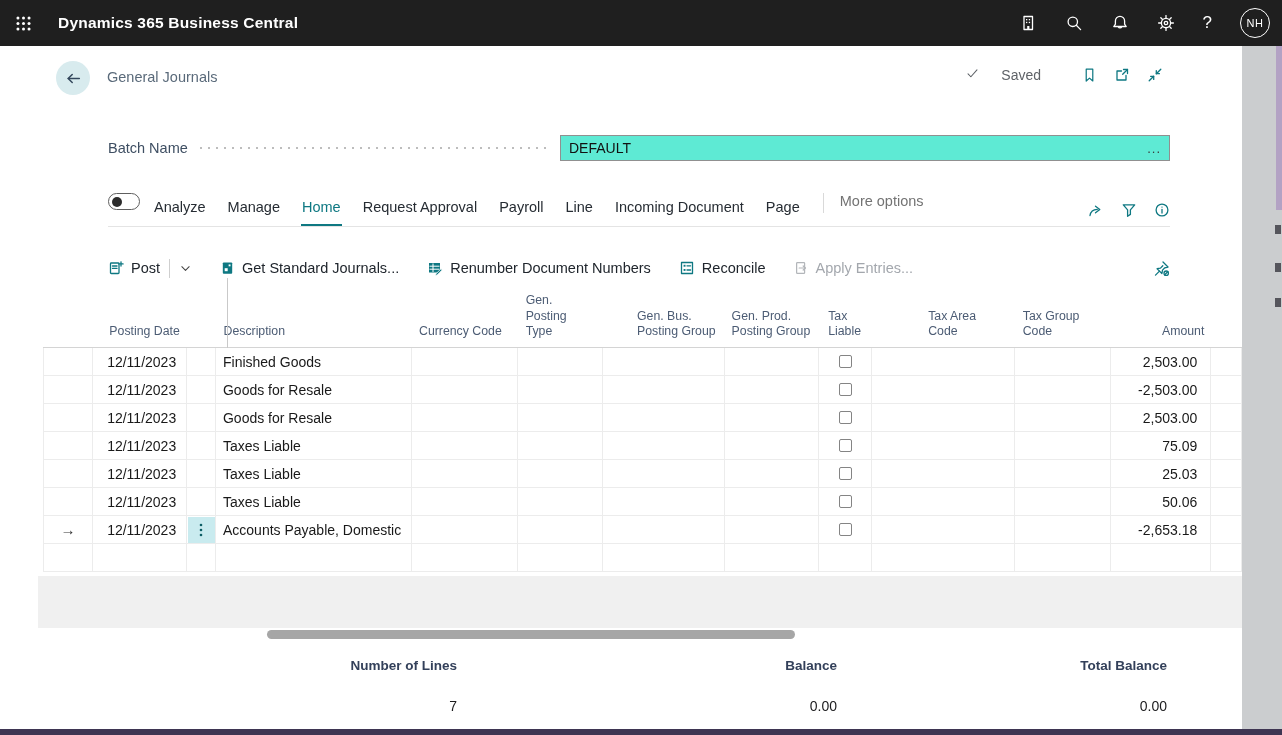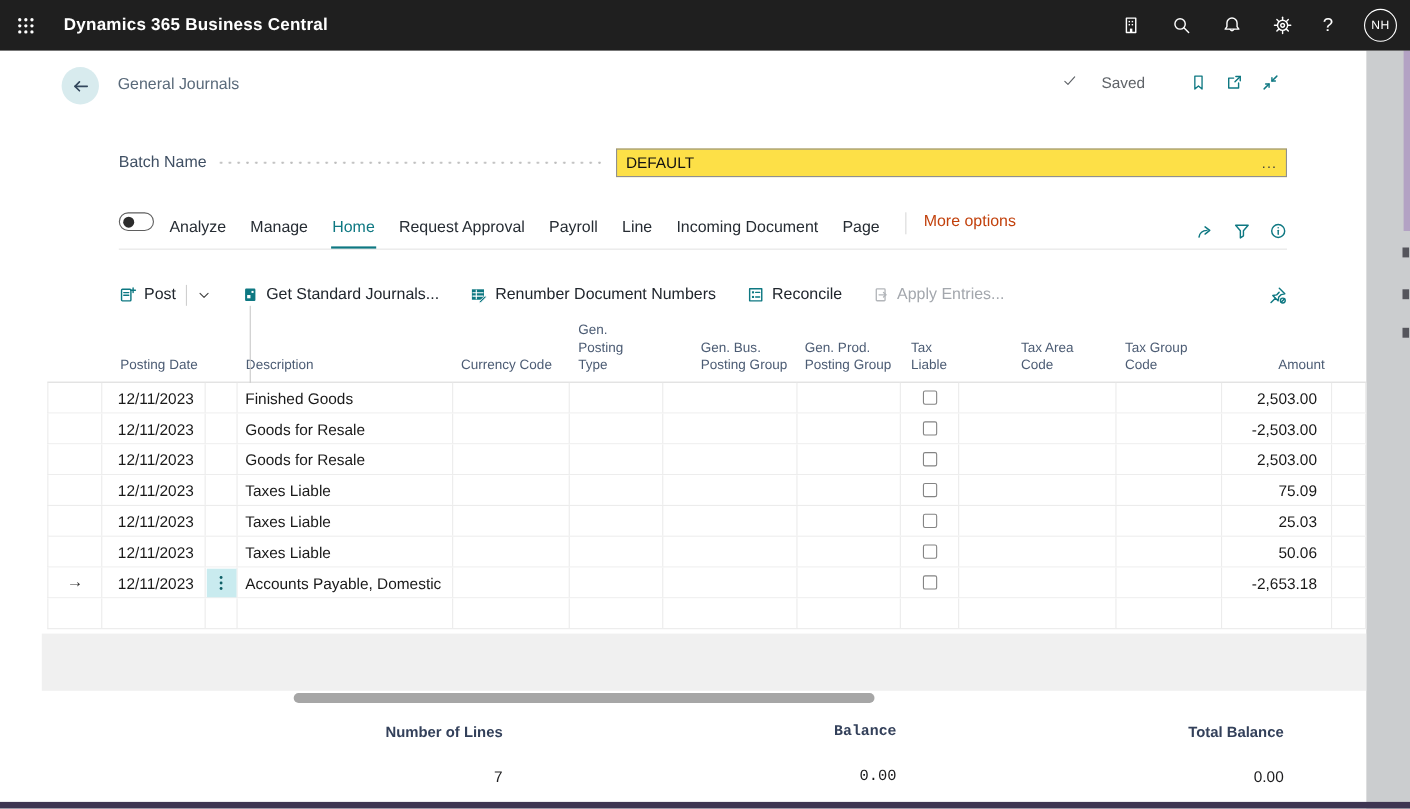--- a/index.html
+++ b/index.html
@@ -34,35 +34,35 @@
   .page-title { position:absolute; left:69px; top:8px; font-size:14.5px; color:#5a6a7a; }
   .hdr-right { position:absolute; right:79px; top:6px; display:flex; align-items:center; gap:17px; color:#0e7882; }
   .saved { display:flex; gap:22px; color:#5f6368; font-size:14px; margin-right:24px; }
 
   
   .batch-row { position:absolute; left:70px; right:72px; top:89px; height:26px; display:flex; align-items:center; }
   .batch-label { font-size:14.5px; color:#3f4f63; white-space:nowrap; }
   .leader { flex:1; height:2px; margin:0 9px; align-self:center;
     background-image:radial-gradient(circle, #bdbdbd 1px, transparent 1.2px);
     background-size:8px 2px; background-repeat:repeat-x; }
-  .batch-input { position:relative; width:610px; height:26px; border:1px solid #909090; background:#fde047;
+  .batch-input { position:relative; width:610px; height:26px; border:1px solid #909090; background:#5eead4;
     display:flex; align-items:center; }
   .batch-value { font-size:14px; color:#111; padding-left:8px; flex:1; }
   .assist-edit { color:#3c3c3c; font-size:13px; padding:0 8px; cursor:pointer; letter-spacing:1px; }
 
   
   .tabs-row { position:absolute; left:70px; right:72px; top:147px; height:34px;
     display:flex; border-bottom:1px solid #e4e4e4; }
   .toggle { width:32px; height:17px; border:1px solid #5f5f5f; border-radius:9px; position:relative;
     margin-right:13px; cursor:pointer; background:#fff; flex:none; }
   .toggle .knob { position:absolute; left:3px; top:2.5px; width:10px; height:10px; border-radius:50%; background:#2c2c2c; }
   .tab { font-size:14.5px; color:#262c33; margin-right:20px; padding:6px 1px; cursor:pointer; white-space:nowrap; }
   .tab.active { color:#0e7882; border-bottom:2px solid #0e7882; padding-bottom:4px; }
   .tabs-sep { width:1px; height:20px; background:#d9d9d9; margin:0 16px 0 2px; }
-  .more-options { font-size:14.5px; color:#c2410c; cursor:pointer; white-space:nowrap; }
+  .more-options { font-size:14.5px; color:#737373; cursor:pointer; white-space:nowrap; }
   .tabs-icons { margin-left:auto; display:flex; align-items:center; gap:17px; color:#0e7882; }
 
   
   .actions-row { position:absolute; left:70px; right:72px; top:205px; height:34px; display:flex; align-items:center; }
   .action { display:flex; align-items:center; gap:7px; font-size:14.5px; color:#20262d;
     margin-right:28px; cursor:pointer; white-space:nowrap; }
   .action .aicon { color:#0e7882; display:flex; }
   .action.disabled { color:#a3a7ad; cursor:default; }
   .action.disabled .aicon { color:#b3b6ba; }
   .post-split { display:flex; align-items:center; margin-right:28px; }
@@ -512,21 +512,21 @@
     </div>
   </div>
 
   <div class="gray-band"></div>
   <div class="hscroll-thumb"></div>
 
   <div class="total-col" style="left:159px; top:612px;">
     <div class="total-label">Number of Lines</div>
     <div class="total-value">7</div>
   </div>
-  <div class="total-col" style="left:517px; top:612px;font-family:Liberation Mono, monospace;">
+  <div class="total-col" style="left:539px; top:612px;">
     <div class="total-label">Balance</div>
     <div class="total-value">0.00</div>
   </div>
   <div class="total-col" style="left:869px; top:612px;">
     <div class="total-label">Total Balance</div>
     <div class="total-value">0.00</div>
   </div>
 
 </div>
 

